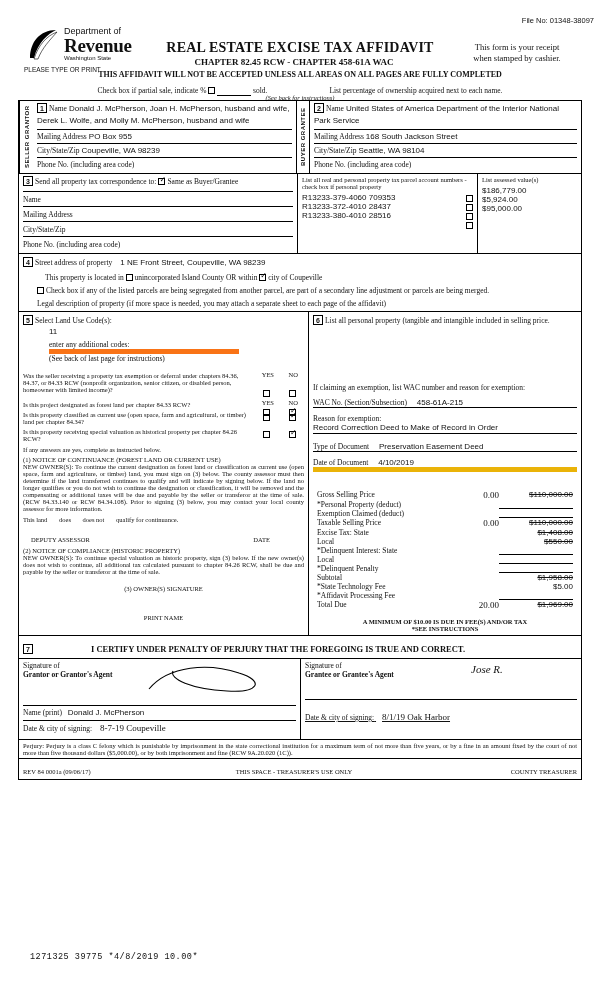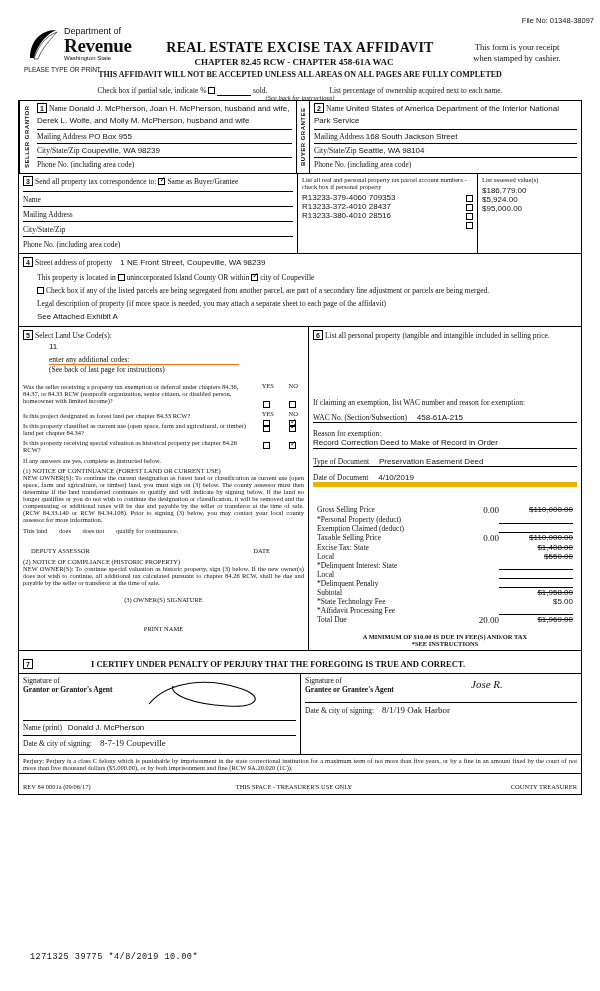--- a/index.html
+++ b/index.html
@@ -320,43 +320,42 @@
         <div class="val"></div>
       </div>
     </div>
 
     <div class="cell bb" style="padding:3px 4px;">
       <div class="fld">
         <span class="num">4</span>
         <span class="fldlabel">Street address of property</span>
         <span class="val" style="margin-left:6px;">1 NE Front Street, Coupeville, WA 98239</span>
       </div>
-      <div class="fldlabel" style="margin-left:14px;margin-top:4px;">
+      <div class="fldlabel" style="margin-left:22px;margin-top:4px;">
         <span>This property is located in</span>
         <span class="chk"></span>
         <span>unincorporated Island County OR within</span>
         <span class="chk on"></span>
         <span>city of Coupeville</span>
       </div>
       <div class="fldlabel" style="margin-left:14px;margin-top:4px;">
         <span class="chk"></span>
         <span>Check box if any of the listed parcels are being segregated from another parcel, are part of a secondary line adjustment or parcels are being merged.</span>
       </div>
       <div class="fldlabel" style="margin-left:14px;margin-top:4px;">Legal description of property (if more space is needed, you may attach a separate sheet to each page of the affidavit)</div>
-      <div class="val" style="margin-left:14px;margin-top:4px;margin-bottom:2px;">See Attached Exhibit A</div>
     </div>
 
     <div class="row">
       <div class="cell" style="width:290px;padding:3px 4px;">
         <div class="fld">
           <span class="num">5</span>
           <span class="fldlabel">Select Land Use Code(s):</span>
         </div>
         <div class="val" style="margin-left:26px;">11</div>
-        <div class="fldlabel" style="margin-left:26px;margin-top:4px;border-bottom:1px solid #f97316;width:190px;">
+        <div class="fldlabel" style="margin-left:26px;margin-top:4px;border-bottom:5px solid #f97316;width:190px;">
           <span>enter any additional codes:</span>
           <span class="val"></span>
         </div>
         <div class="fldlabel" style="margin-left:26px;">(See back of last page for instructions)</div>
 
         <div style="position:relative;margin-top:3px;">
           <div class="tiny" style="position:absolute;right:30px;top:-1px;">YES</div>
           <div class="tiny" style="position:absolute;right:6px;top:-1px;">NO</div>
           <div class="tiny" style="width:228px;margin-top:9px;">Was the seller receiving a property tax exemption or deferral under chapters 84.36, 84.37, or 84.33 RCW (nonprofit organization, senior citizen, or disabled person, homeowner with limited income)?</div>
           <span class="chk" style="position:absolute;right:34px;top:18px;"></span>
@@ -509,21 +508,21 @@
           </div>
           <div class="fldlabel bt" style="margin-top:3px;padding-top:2px;">
             <span>Date &amp; city of signing:</span>
             <span class="handwrite" style="margin-left:6px;">8-7-19 Coupeville</span>
           </div>
         </div>
         <div class="cell bl" style="width:282px;padding:2px 4px;position:relative;height:80px;">
           <div class="fldlabel">Signature of</div>
           <div class="fldlabel" style="font-weight:bold;">Grantee or Grantee's Agent</div>
           <div class="sigscript" style="position:absolute;left:170px;top:4px;">Jose R.</div>
-          <div class="fldlabel bt" style="margin-top:8px;padding-top:2px;">
+          <div class="fldlabel bt" style="margin-top:20px;padding-top:12px;text-decoration:underline;">
             <span>Date &amp; city of signing:</span>
             <span class="handwrite" style="margin-left:6px;">8/1/19  Oak Harbor</span>
           </div>
         </div>
       </div>
     </div>
 
     <div class="bt" style="padding:2px 4px;">
       <div class="tiny" style="text-align:justify;">Perjury:  Perjury is a class C felony which is punishable by imprisonment in the state correctional institution for a maximum term of not more than five years, or by a fine in an amount fixed by the court of not more than five thousand dollars ($5,000.00), or by both imprisonment and fine (RCW 9A.20.020 (1C)).</div>
     </div>

